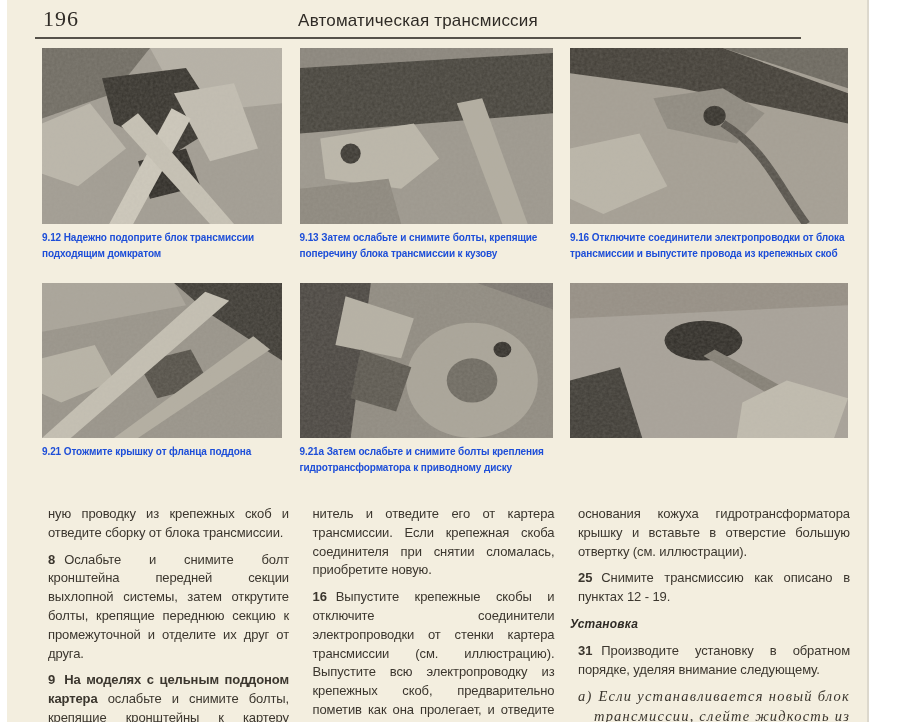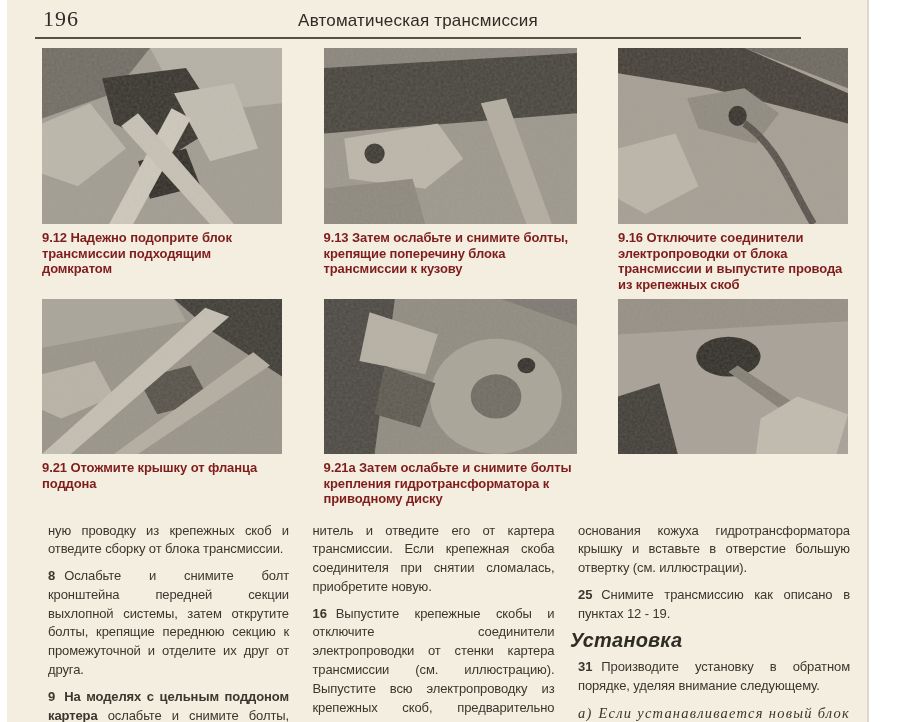--- a/index.html
+++ b/index.html
@@ -21,37 +21,37 @@
     position:absolute;left:28px;top:11px;width:766px;text-align:center;
     font-size:17px;font-weight:normal;color:#2f2b26;letter-spacing:.2px;
   }
   .rule{
     position:absolute;left:28px;top:37px;width:766px;height:2px;background:#55514a;
   }
   
   .figs{padding:4px 19px 0 35px;}
   .figrow{display:flex;justify-content:space-between;margin-bottom:7px;}
   .fig{display:block;margin:0;}
-  .fig1w{width:240px;} .fig2w{width:253px;} .fig3w{width:230px;}
+  .fig1w{width:240px;} .fig2w{width:253px;} .fig3w{width:278px;}
   .photo{width:100%;overflow:hidden;background:#9a958c;}
   .ph-r1{height:176px;} .ph-r2{height:155px;}
   .photo svg{display:block;width:100%;height:100%;}
   figcaption{
-    margin-top:6px;font-size:13px;font-weight:bold;line-height:15.5px;
-    color:#7f1d1d;letter-spacing:-.1px;min-height:46px;
+    margin-top:6px;font-size:10px;font-weight:bold;line-height:15.5px;
+    color:#1d4ed8;letter-spacing:-.1px;min-height:46px;
   }
   
   .cols{display:flex;justify-content:space-between;padding:0 9px 0 33px;}
   .col{text-align:justify;color:#3b362e;font-size:13px;line-height:18.8px;letter-spacing:-.1px;}
   .colA{width:257px;} .colB{width:258px;} .colC{width:288px;}
   .col p{margin:8px;}
   .col p .num{font-weight:bold;margin-right:9px;}
   .col p .lead{font-weight:bold;}
   .col h3{
-    margin:3px 0 2px 0;font-size:20px;font-style:italic;font-weight:bold;color:#2f2b26;
+    margin:3px 0 2px 0;font-size:12px;font-style:italic;font-weight:bold;color:#2f2b26;
     text-align:left;letter-spacing:.2px;
   }
   .col p.it{
     font-family:"Liberation Serif",serif;font-style:italic;font-size:14.5px;
     line-height:19.5px;letter-spacing:1.2px;padding-left:16px;text-indent:-16px;
   }
   .col p.it .num{margin-right:6px;font-weight:normal;}
 </style>
 </head>
 <body>

